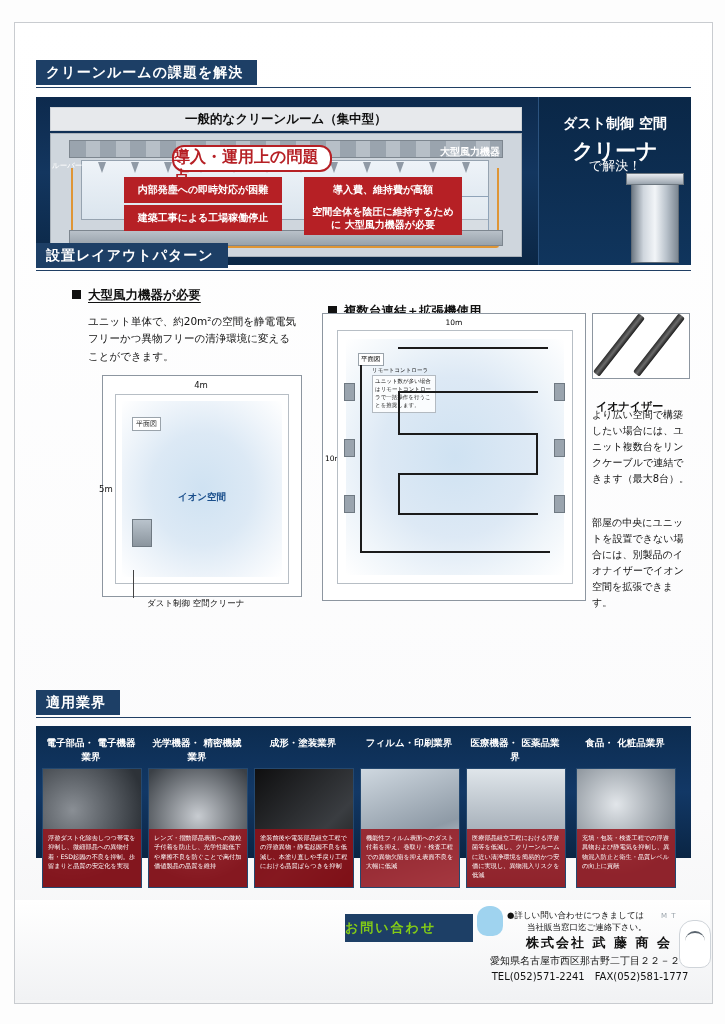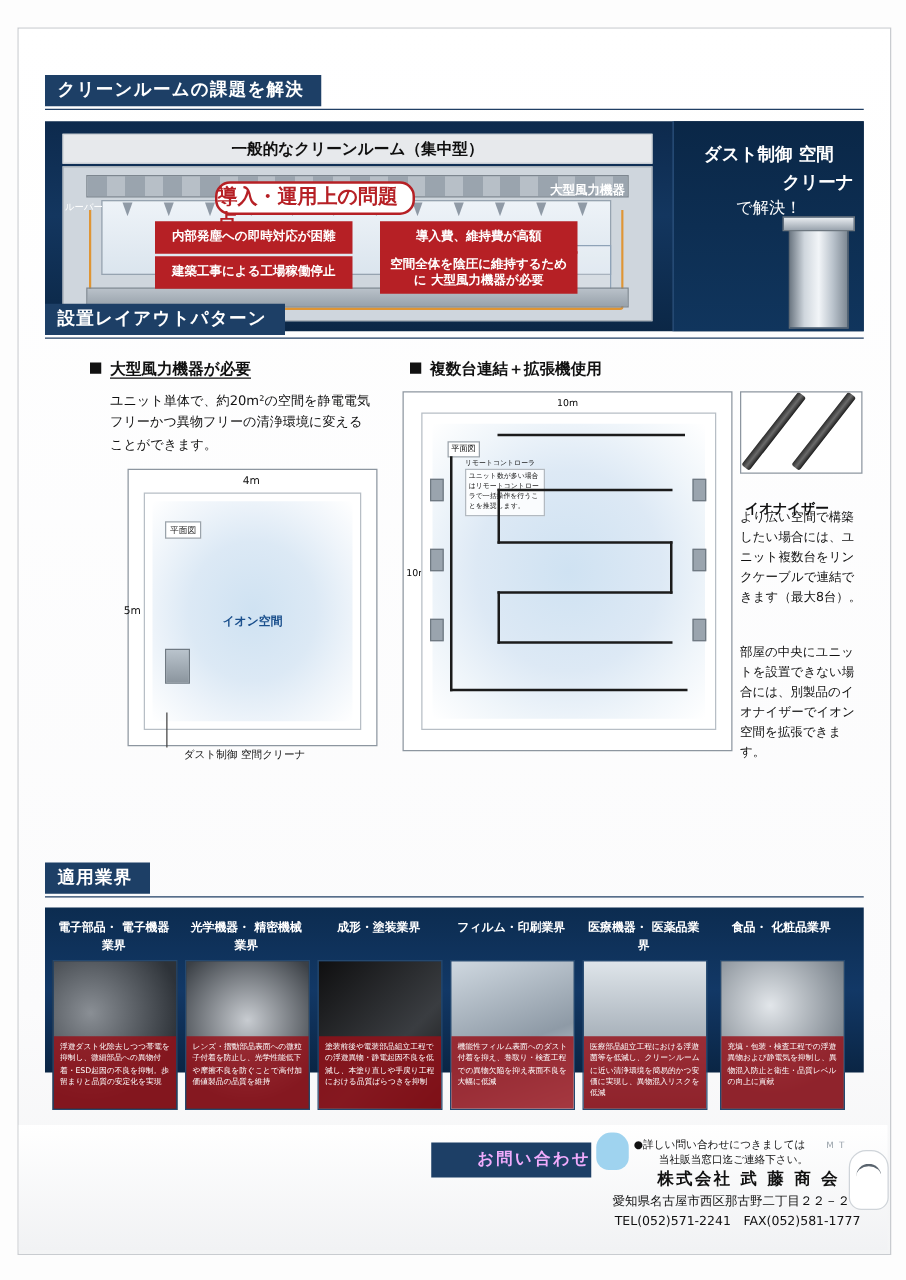--- a/index.html
+++ b/index.html
@@ -120,22 +120,22 @@
   .right-panel{
     position:absolute;right:0;top:0;width:152px;height:168px;
     background:linear-gradient(180deg,#0a2747 0%,#10355d 100%);
     border-left:1px solid #2c537f;
   }
   .rp-title1{
     position:absolute;left:8px;top:18px;width:136px;text-align:center;
     color:#ffffff;font-size:14px;font-weight:bold;
   }
   .rp-title2{
-    position:absolute;left:8px;top:40px;width:136px;text-align:right;
-    color:#ffffff;font-size:14px;font-weight:bold;
+    position:absolute;left:8px;top:40px;width:136px;text-align:center;
+    color:#ffffff;font-size:21px;font-weight:bold;
   }
   .rp-title3{
     position:absolute;left:8px;top:60px;width:136px;text-align:center;
     color:#ffffff;font-size:13px;
   }
   .cleaner-img{
     position:absolute;left:92px;top:84px;width:46px;height:80px;
     background:linear-gradient(90deg,#6f7a85 0%,#cfd6dd 25%,#f2f5f8 50%,#b9c2cb 75%,#7d8893 100%);
     border:1px solid #5f6a75;
   }
@@ -148,21 +148,21 @@
   #sec2{left:36px;top:243px;width:655px;}
   #sec2 .body{position:relative;margin-top:8px;width:655px;height:396px;}
 
   .bullet{
     font-size:12.5px;font-weight:bold;color:#111;
   }
   .bullet .sq{display:inline-block;width:9px;height:9px;background:#111;margin-right:7px;}
   .bullet u{text-underline-offset:3px;}
 
   #l-head{position:absolute;left:36px;top:8px;}
-  #r-head{position:absolute;left:292px;top:8px;}
+  #r-head{position:absolute;left:292px;top:24px;}
 
   .desc{
     position:absolute;font-size:10.5px;color:#111;line-height:1.65;
   }
   #l-desc{left:52px;top:34px;width:210px;}
 
   .plan-box{
     position:absolute;left:66px;top:96px;width:198px;height:220px;
     background:#ffffff;border:1px solid #8d96a0;
   }
@@ -276,22 +276,22 @@
   .ph4{background:linear-gradient(180deg,#dfe5ea,#9fa9b3 60%,#6f7880);}
   .ph5{background:radial-gradient(circle at 40% 30%,#e2e6ea,#717a83 70%),#555b61;}
 
   
   .footer{
     position:absolute;left:15px;top:900px;width:695px;height:100px;
     background:linear-gradient(180deg,#ffffff,#f1f2f4);
   }
   .contact-btn{
     position:absolute;left:330px;top:14px;width:128px;height:28px;
-    background:#1d3f66;color:#f0abfc;font-size:13px;font-weight:bold;
-    text-align:right;line-height:28px;letter-spacing:2px;
+    background:#1d3f66;color:#84cc16;font-size:13px;font-weight:bold;
+    text-align:left;line-height:28px;letter-spacing:2px;
   }
   .f-line{
     position:absolute;font-size:8.5px;color:#111;
   }
   #fl1{left:492px;top:10px;}
   #fl2{left:512px;top:22px;}
   .f-company{
     position:absolute;left:466px;top:34px;width:236px;text-align:center;
     font-size:13px;font-weight:bold;color:#111;letter-spacing:2px;
   }

